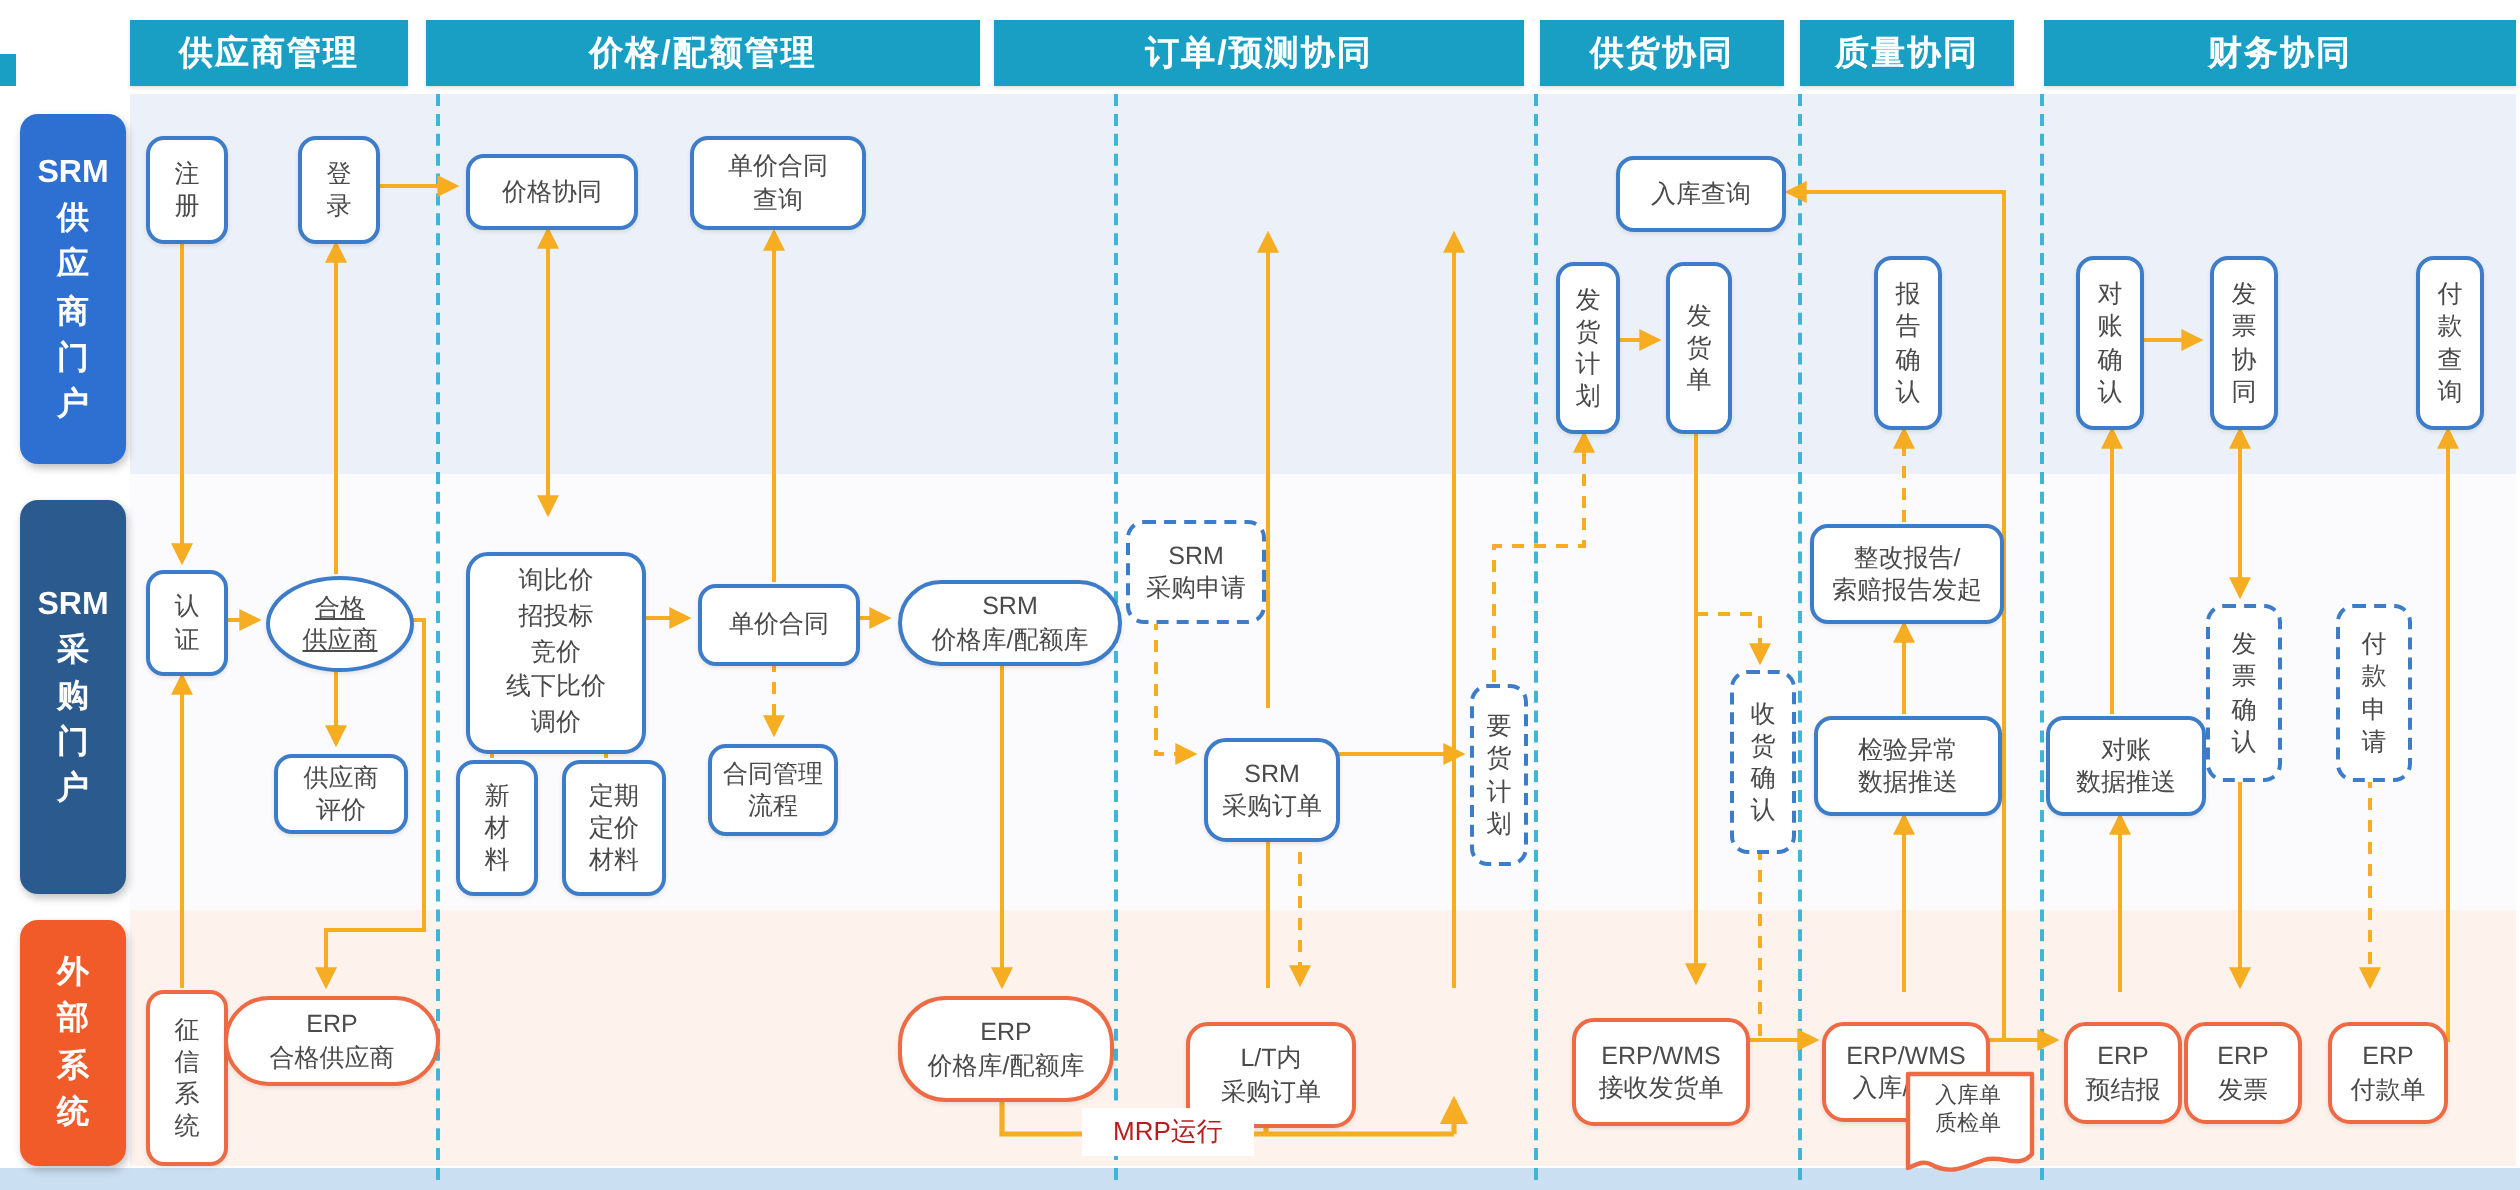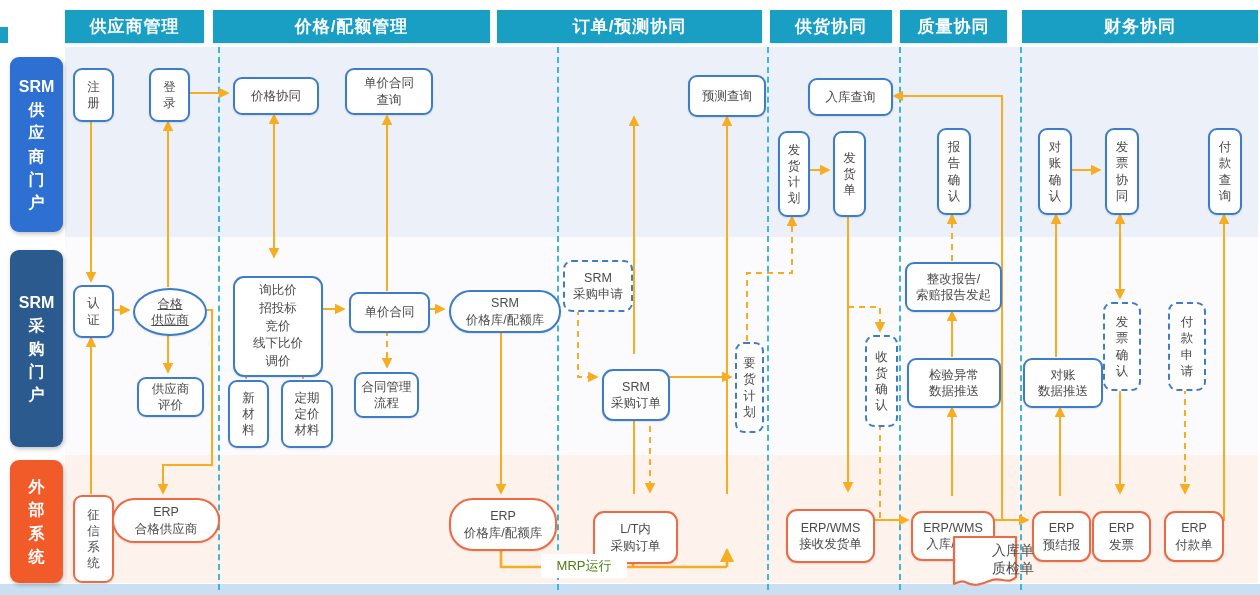--- a/index.html
+++ b/index.html
@@ -31,25 +31,25 @@
   .edge.thick{stroke-width:2.6;}
   .edge.dashed{stroke-dasharray:6 5;}
   .node{position:absolute;background:#fff;border:2px solid var(--node_border_blue);border-radius:9px;color:var(--text);
        font-size:12.5px;line-height:1.3;display:flex;align-items:center;justify-content:center;text-align:center;
        white-space:pre-line;z-index:3;box-shadow:0 1px 2px rgba(0,0,0,.10);}
   .node.dash{border-style:dashed;box-shadow:none;}
   .node.orange{border-color:var(--node_border_orange);}
   .node.ellipse{border-radius:50%;text-decoration:underline;}
   .node.stadium{border-radius:24px;}
   .node.r10{border-radius:11px;margin-top:14px;}
-  .label-box{position:absolute;background:#fff;color:#4d7c0f;font-size:13px;display:flex;align-items:center;
+  .label-box{position:absolute;background:#fff;color:#b91c1c;font-size:13px;display:flex;align-items:center;
        justify-content:center;z-index:4;text-align:right;}
   .docshape{position:absolute;z-index:4;}
   .docshape path{fill:#fff;stroke:var(--node_border_orange);stroke-width:2.2;stroke-linejoin:round;}
-  .doc-text{position:absolute;z-index:5;color:var(--text);font-size:14px;line-height:1.3;text-align:center;white-space:pre-line;margin-left:29px;}
+  .doc-text{position:absolute;z-index:5;color:var(--text);font-size:11px;line-height:1.3;text-align:center;white-space:pre-line;}
 </style>
 </head>
 <body>
 
 <div id="stage">
 
   <div class="band b1"></div>
   <div class="band b2"></div>
   <div class="band b3"></div>
   <div class="bottom-strip"></div>
@@ -134,21 +134,20 @@
     <path class="edge" d="M1220 520 L1224 520 L1224 215" marker-end="url(#ah)"></path>
   </svg>
 
   <div class="node" style="left:73px;top:68px;width:37px;height:50px">注
 册</div>
   <div class="node" style="left:149px;top:68px;width:37px;height:50px">登
 录</div>
   <div class="node" style="left:233px;top:77px;width:82px;height:34px">价格协同</div>
   <div class="node" style="left:345px;top:68px;width:84px;height:43px">单价合同
 查询</div>
-  <div class="node" style="left:688px;top:75px;width:74px;height:38px">预测查询</div>
   <div class="node" style="left:808px;top:78px;width:81px;height:34px">入库查询</div>
   <div class="node" style="left:778px;top:131px;width:28px;height:82px">发
 货
 计
 划</div>
   <div class="node" style="left:833px;top:131px;width:29px;height:82px">发
 货
 单</div>
   <div class="node" style="left:937px;top:128px;width:30px;height:83px">报
 告

